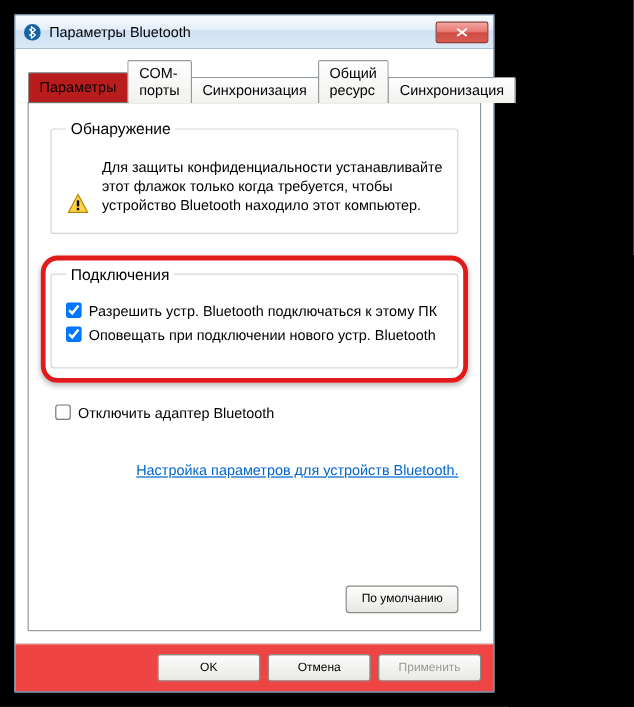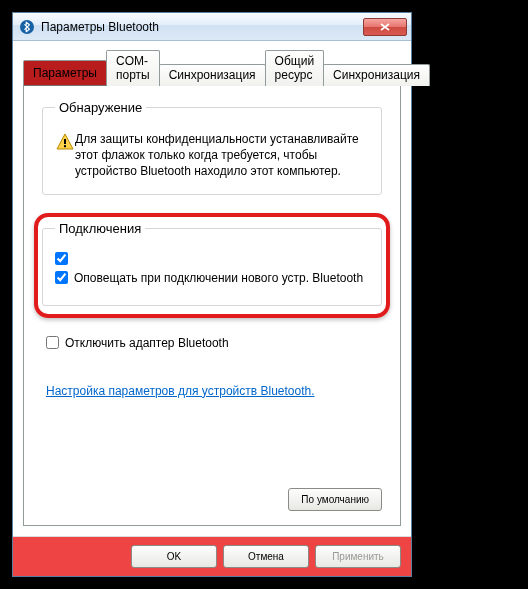--- a/index.html
+++ b/index.html
@@ -103,21 +103,22 @@
     margin: 0 0 14px 0;
     padding: 10px 12px 14px 12px;
   }
   fieldset legend {
     font-size: 13px;
     color: #000;
     padding: 0 4px;
   }
   .warn-row {
     display: flex;
-    align-items: flex-start;
+    align-items: flex-end;
+    gap: 10px;
     margin-top: 6px;
   }
   .warn-icon {
     width: 20px; height: 20px; flex: none;
     margin-top: 1px;
   }
   .warn-text { color: #000; line-height: 1.35; }
   .highlight-wrap {
     border: 4px solid #e11b1b;
     border-radius: 14px;
@@ -137,20 +138,21 @@
     width: 13px; height: 13px;
     margin: 0;
   }
   .freechecks { margin: 0 0 10px 4px; }
   .link {
     color: #0066cc;
     text-decoration: underline;
     cursor: default;
     margin: 18px 0 0 4px;
     display: inline-block;
+    text-align: right;
   }
   .spacer { flex: 1; }
   .defaults-row {
     display: flex;
     justify-content: flex-end;
     margin-top: 10px;
   }
   .btn {
     min-width: 86px;
     height: 23px;
@@ -216,20 +218,21 @@
             </span>
             <div class="warn-text">Для защиты конфиденциальности устанавливайте этот флажок только когда требуется, чтобы устройство Bluetooth находило этот компьютер.</div>
           </div>
         </fieldset>
 
         <div class="highlight-wrap">
           <fieldset>
             <legend>Подключения</legend>
             <label class="chkrow">
               <input type="checkbox" checked="" style="">
+              <span>Разрешить устр. Bluetooth подключаться к этому ПК</span>
             </label>
             <label class="chkrow">
               <input type="checkbox" checked="" style="">
               <span>Оповещать при подключении нового устр. Bluetooth</span>
             </label>
           </fieldset>
         </div>
 
         <div class="freechecks">
           <label class="chkrow">

